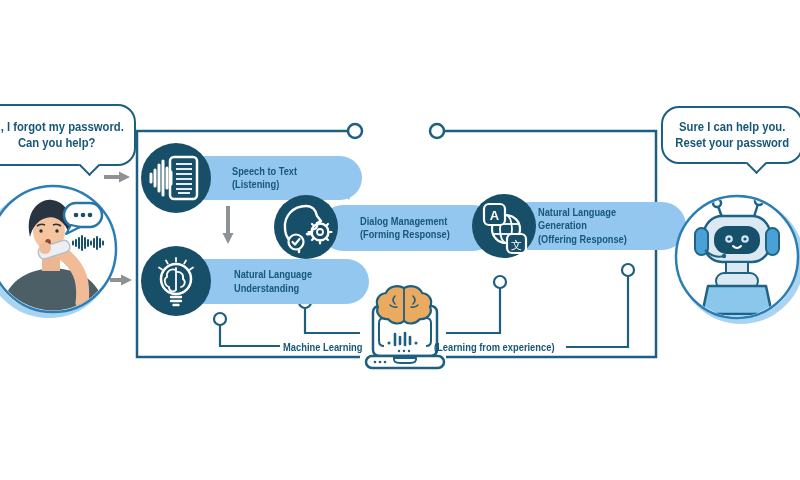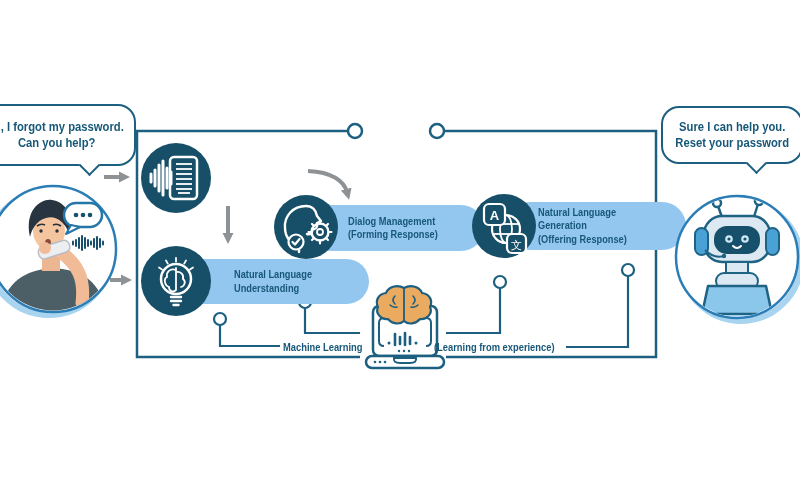--- a/index.html
+++ b/index.html
@@ -177,25 +177,29 @@
       <path d="M59,56 Q63,60 67,56" fill="none" stroke="#fff" stroke-width="2" stroke-linecap="round"></path>
       <path d="M31,60 Q40,69 50,66" fill="none" stroke="#1e6284" stroke-width="2"></path>
       <circle cx="50" cy="66" r="2.2" fill="#1e6284"></circle>
       <rect x="52" y="72" width="22" height="13" fill="#dde9f2" stroke="#1e6284" stroke-width="2"></rect>
       <rect x="42" y="83" width="42" height="16" rx="8" fill="#dde9f2" stroke="#1e6284" stroke-width="2"></rect>
       <path d="M34,96 L92,96 L98,124 L28,124 Z" fill="#8ac7ea" stroke="#1e6284" stroke-width="2.5" stroke-linejoin="round"></path>
       <rect x="24" y="124" width="78" height="8" rx="4" fill="#a5d6f2" stroke="#1e6284" stroke-width="2"></rect>
     </g>
   </svg>
 
+  <div class="pill" style="left:176px;top:156px;width:130px;height:44px;padding-left:56px;">
+    <div class="pill-label">Speech to Text
+(Listening)</div>
+  </div>
   <div class="pill" style="left:176px;top:259px;width:135px;height:45px;padding-left:58px;">
     <div class="pill-label">Natural Language
 Understanding</div>
   </div>
-  <div class="pill" style="left:308px;top:205px;width:136px;height:46px;padding-left:40px;">
+  <div class="pill" style="left:320px;top:205px;width:136px;height:46px;padding-left:40px;">
     <div class="pill-label">Dialog Management
 (Forming Response)</div>
   </div>
   <div class="pill" style="left:506px;top:202px;width:148px;height:48px;padding-left:32px;">
     <div class="pill-label">Natural Language
 Generation
 (Offering Response)</div>
   </div>
 
   <svg class="icon-badge" style="left:140px;top:142px;" width="72" height="72" viewBox="0 0 72 72">

